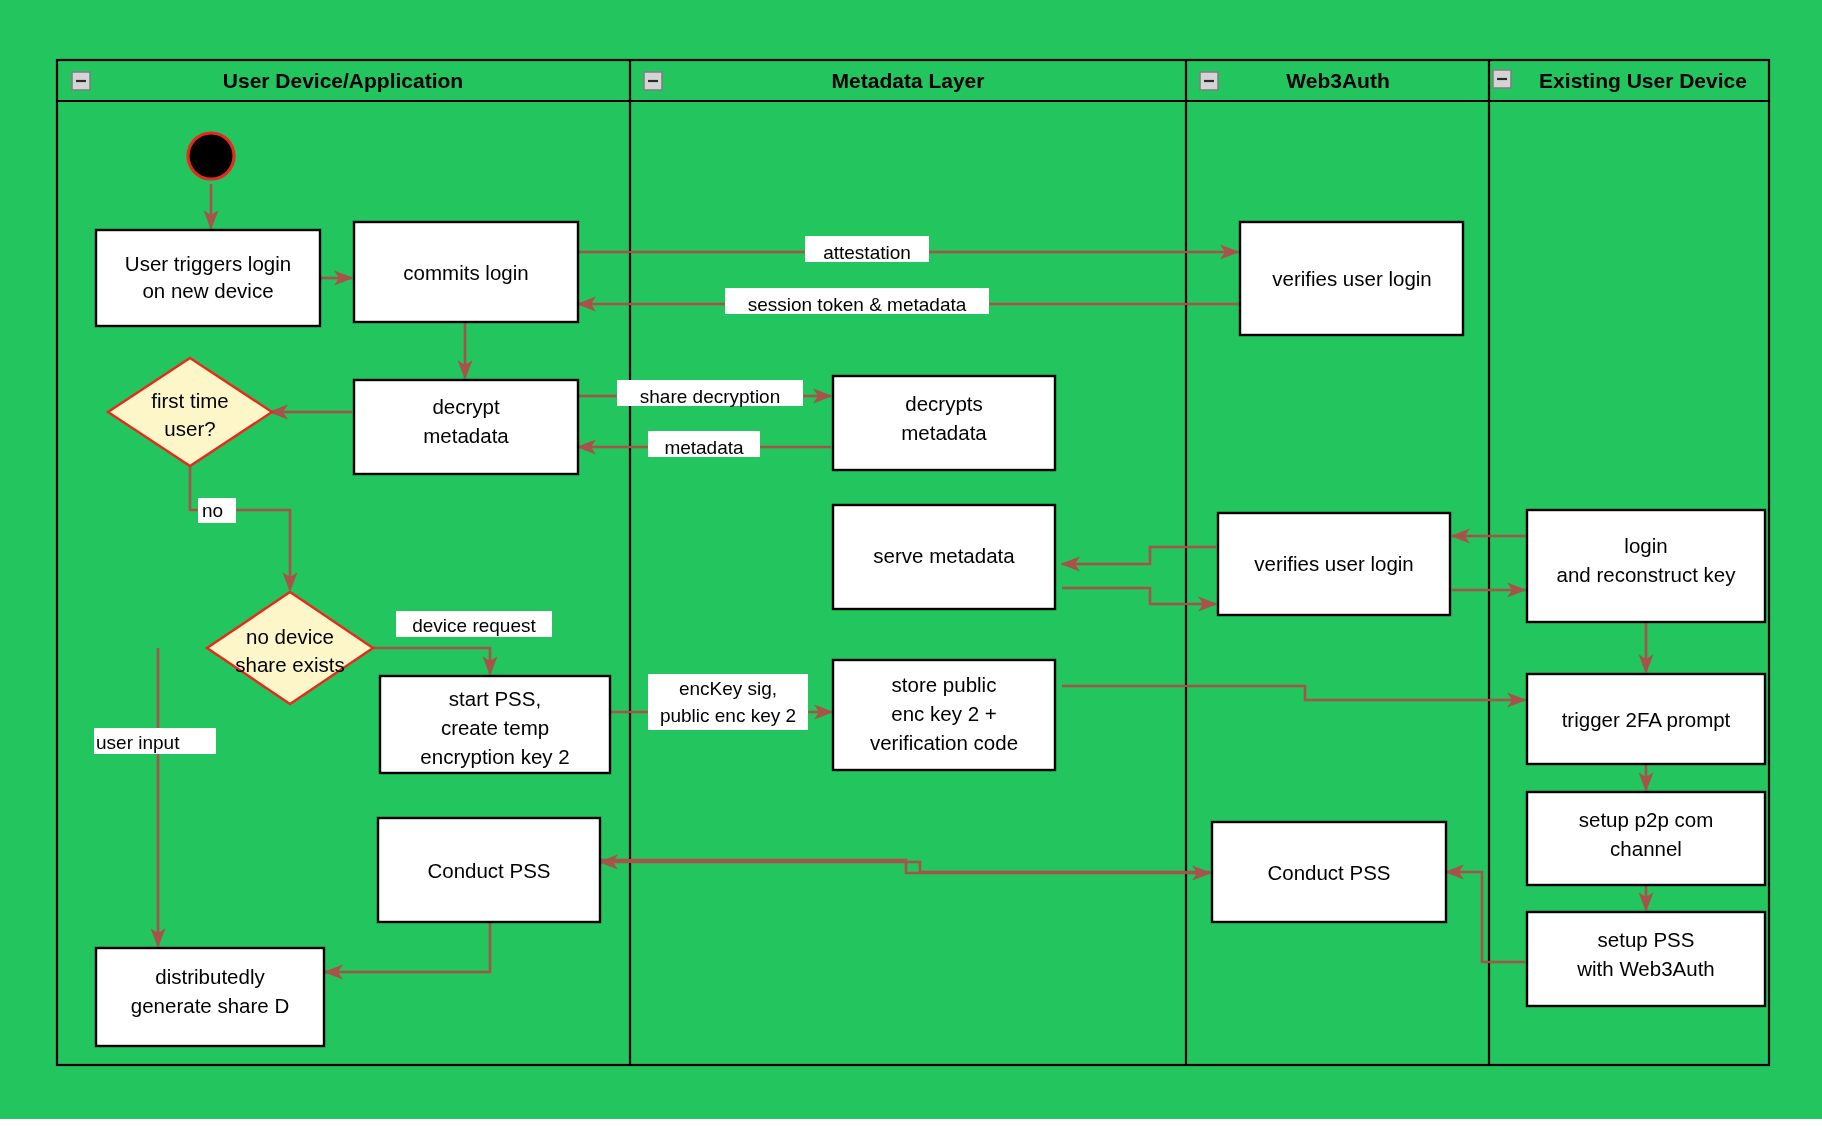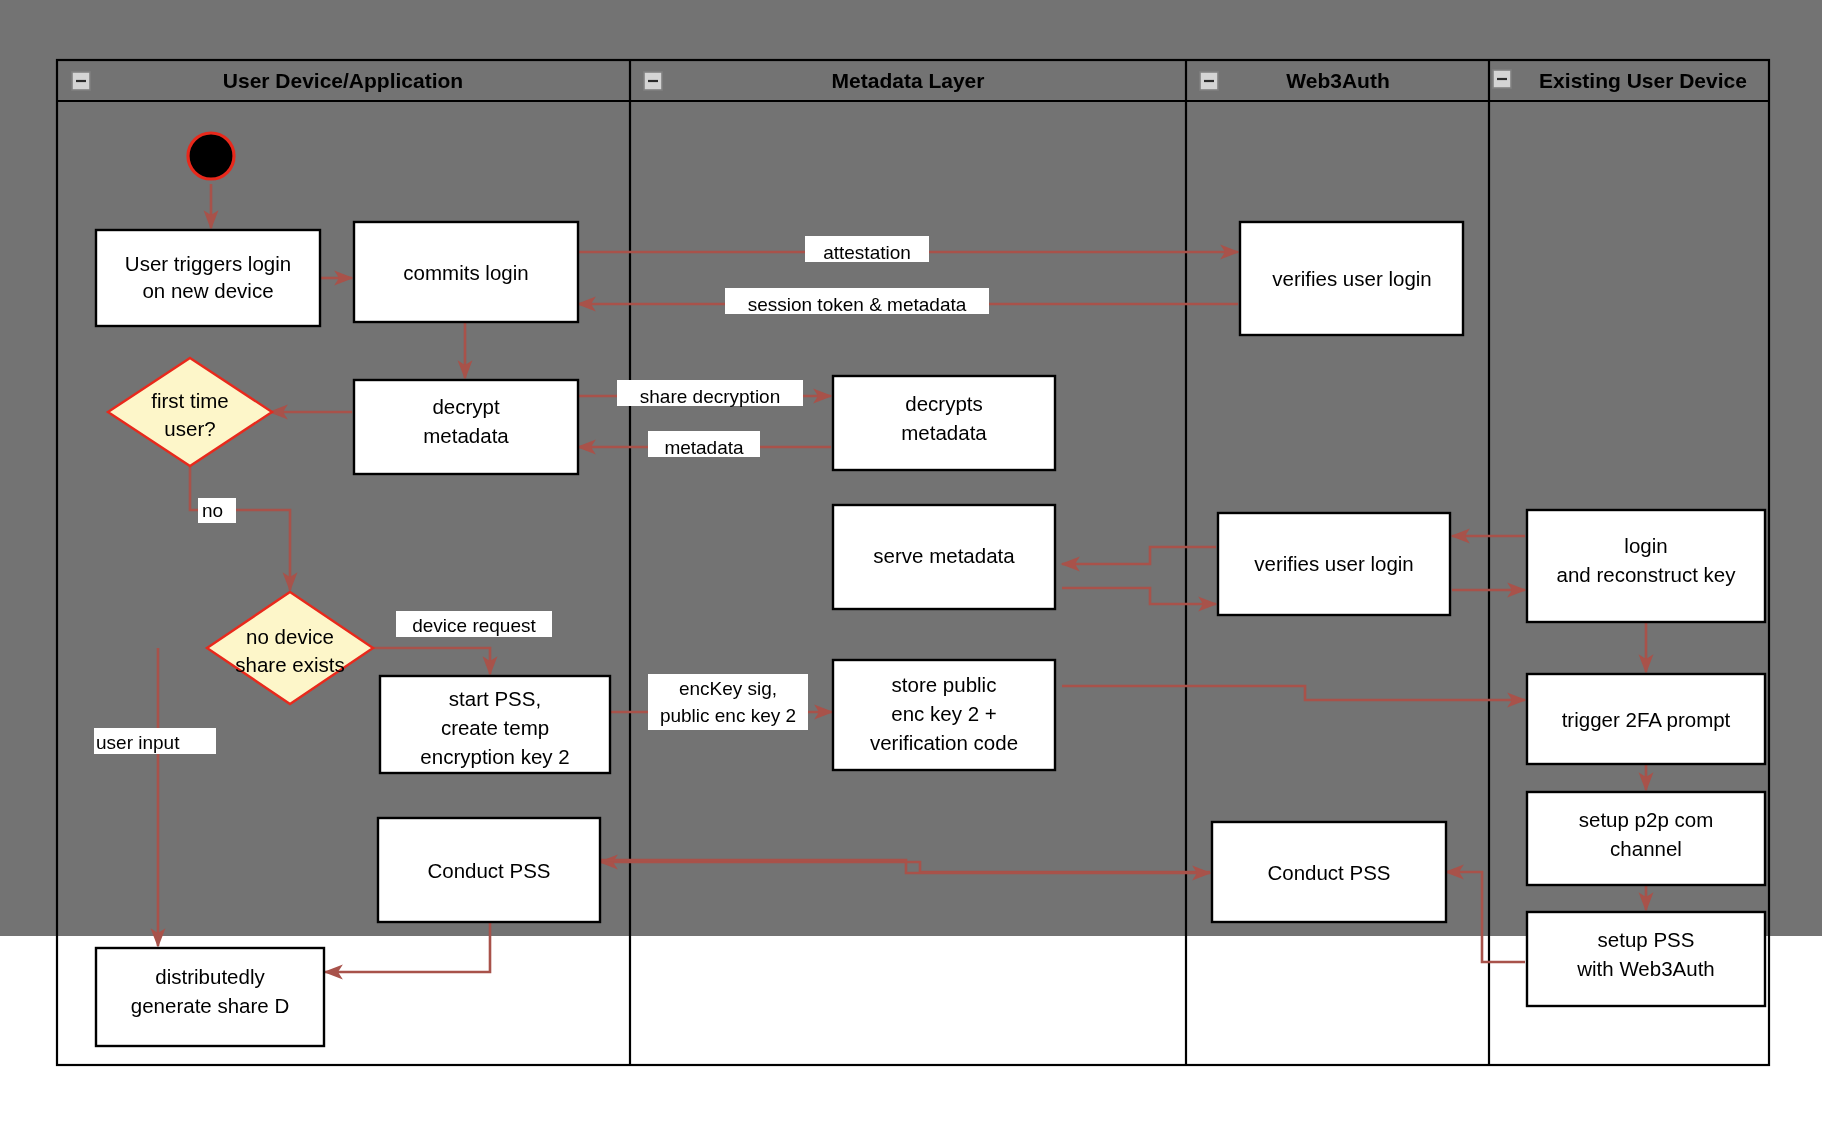--- a/index.html
+++ b/index.html
@@ -9,22 +9,22 @@
   }
   body {
     width: 1822px;
     height: 1132px;
     font-family: "Liberation Sans", sans-serif;
     overflow: hidden;
   }
   #canvas {
     position: relative;
     width: 1822px;
-    height: 936px;
-    background: #737373;
+    height: 1119px;
+    background: #22c55e;
   }
   svg.layer {
     position: absolute;
     top: 0;
     left: 0;
     width: 1822px;
     height: 1132px;
   }
   .lane-border { fill: none; stroke: #000000; stroke-width: 2.2; }
   .lane-divider { stroke: #000000; stroke-width: 2.2; }

